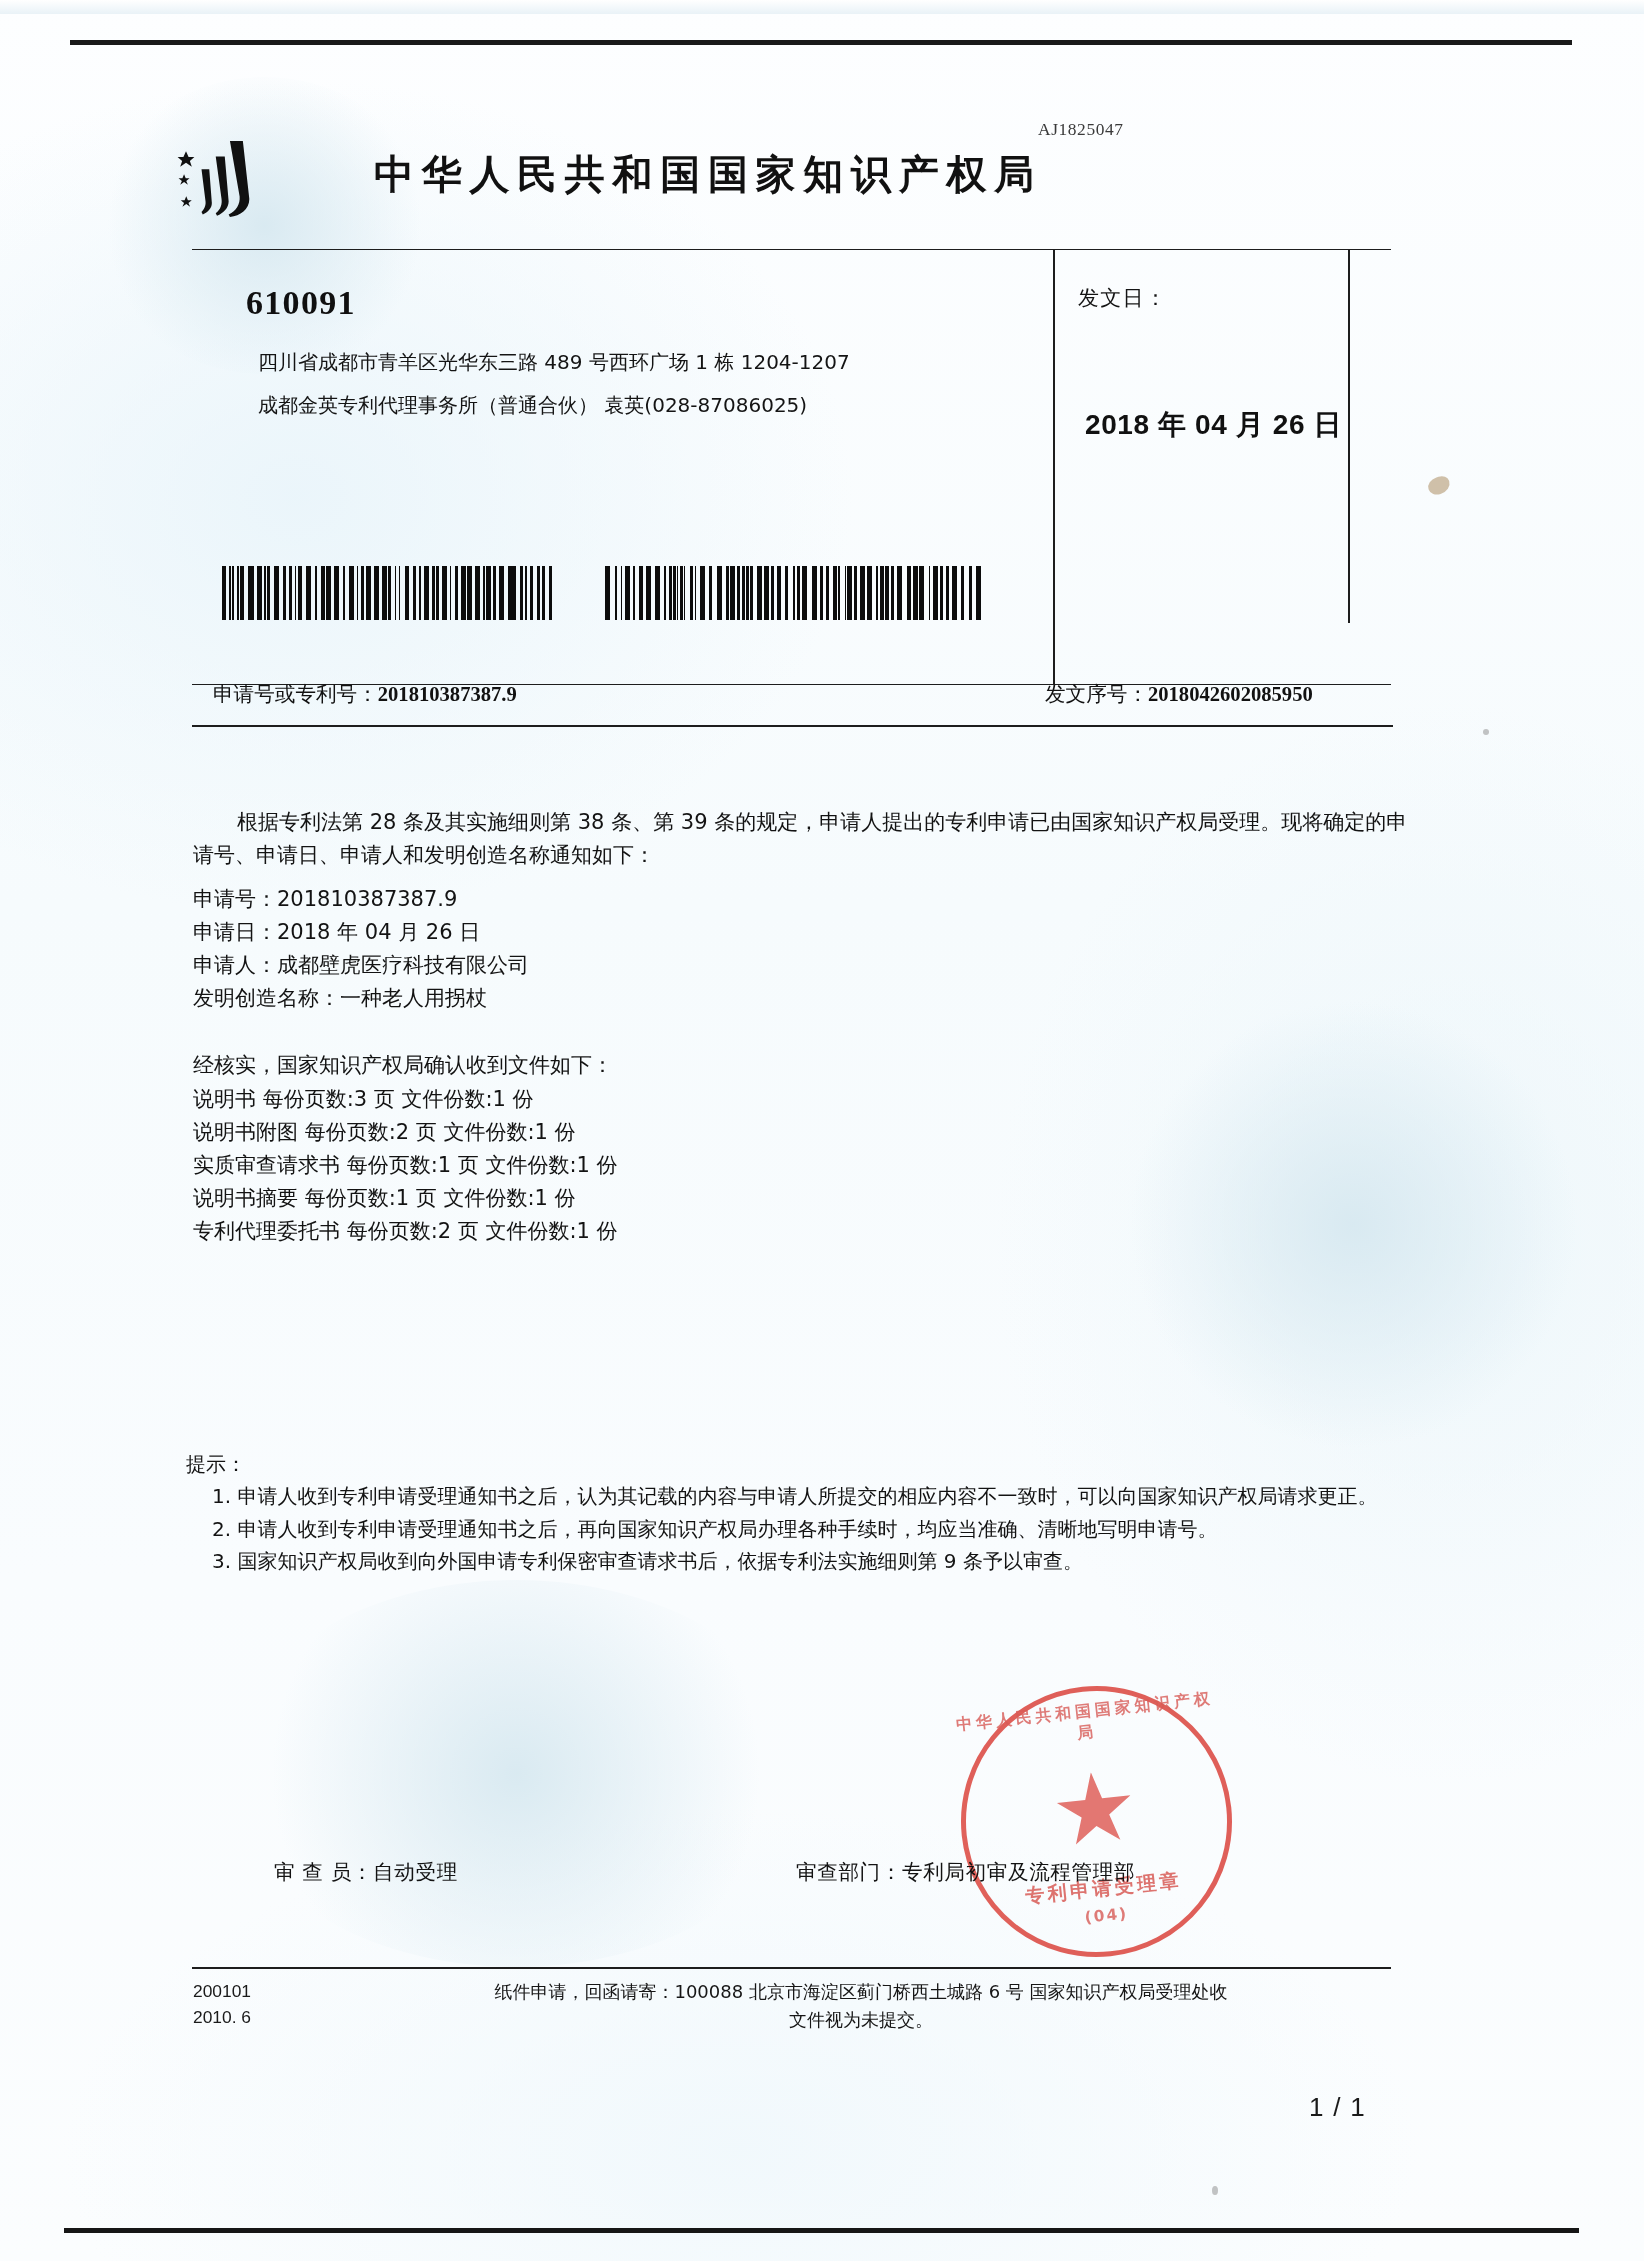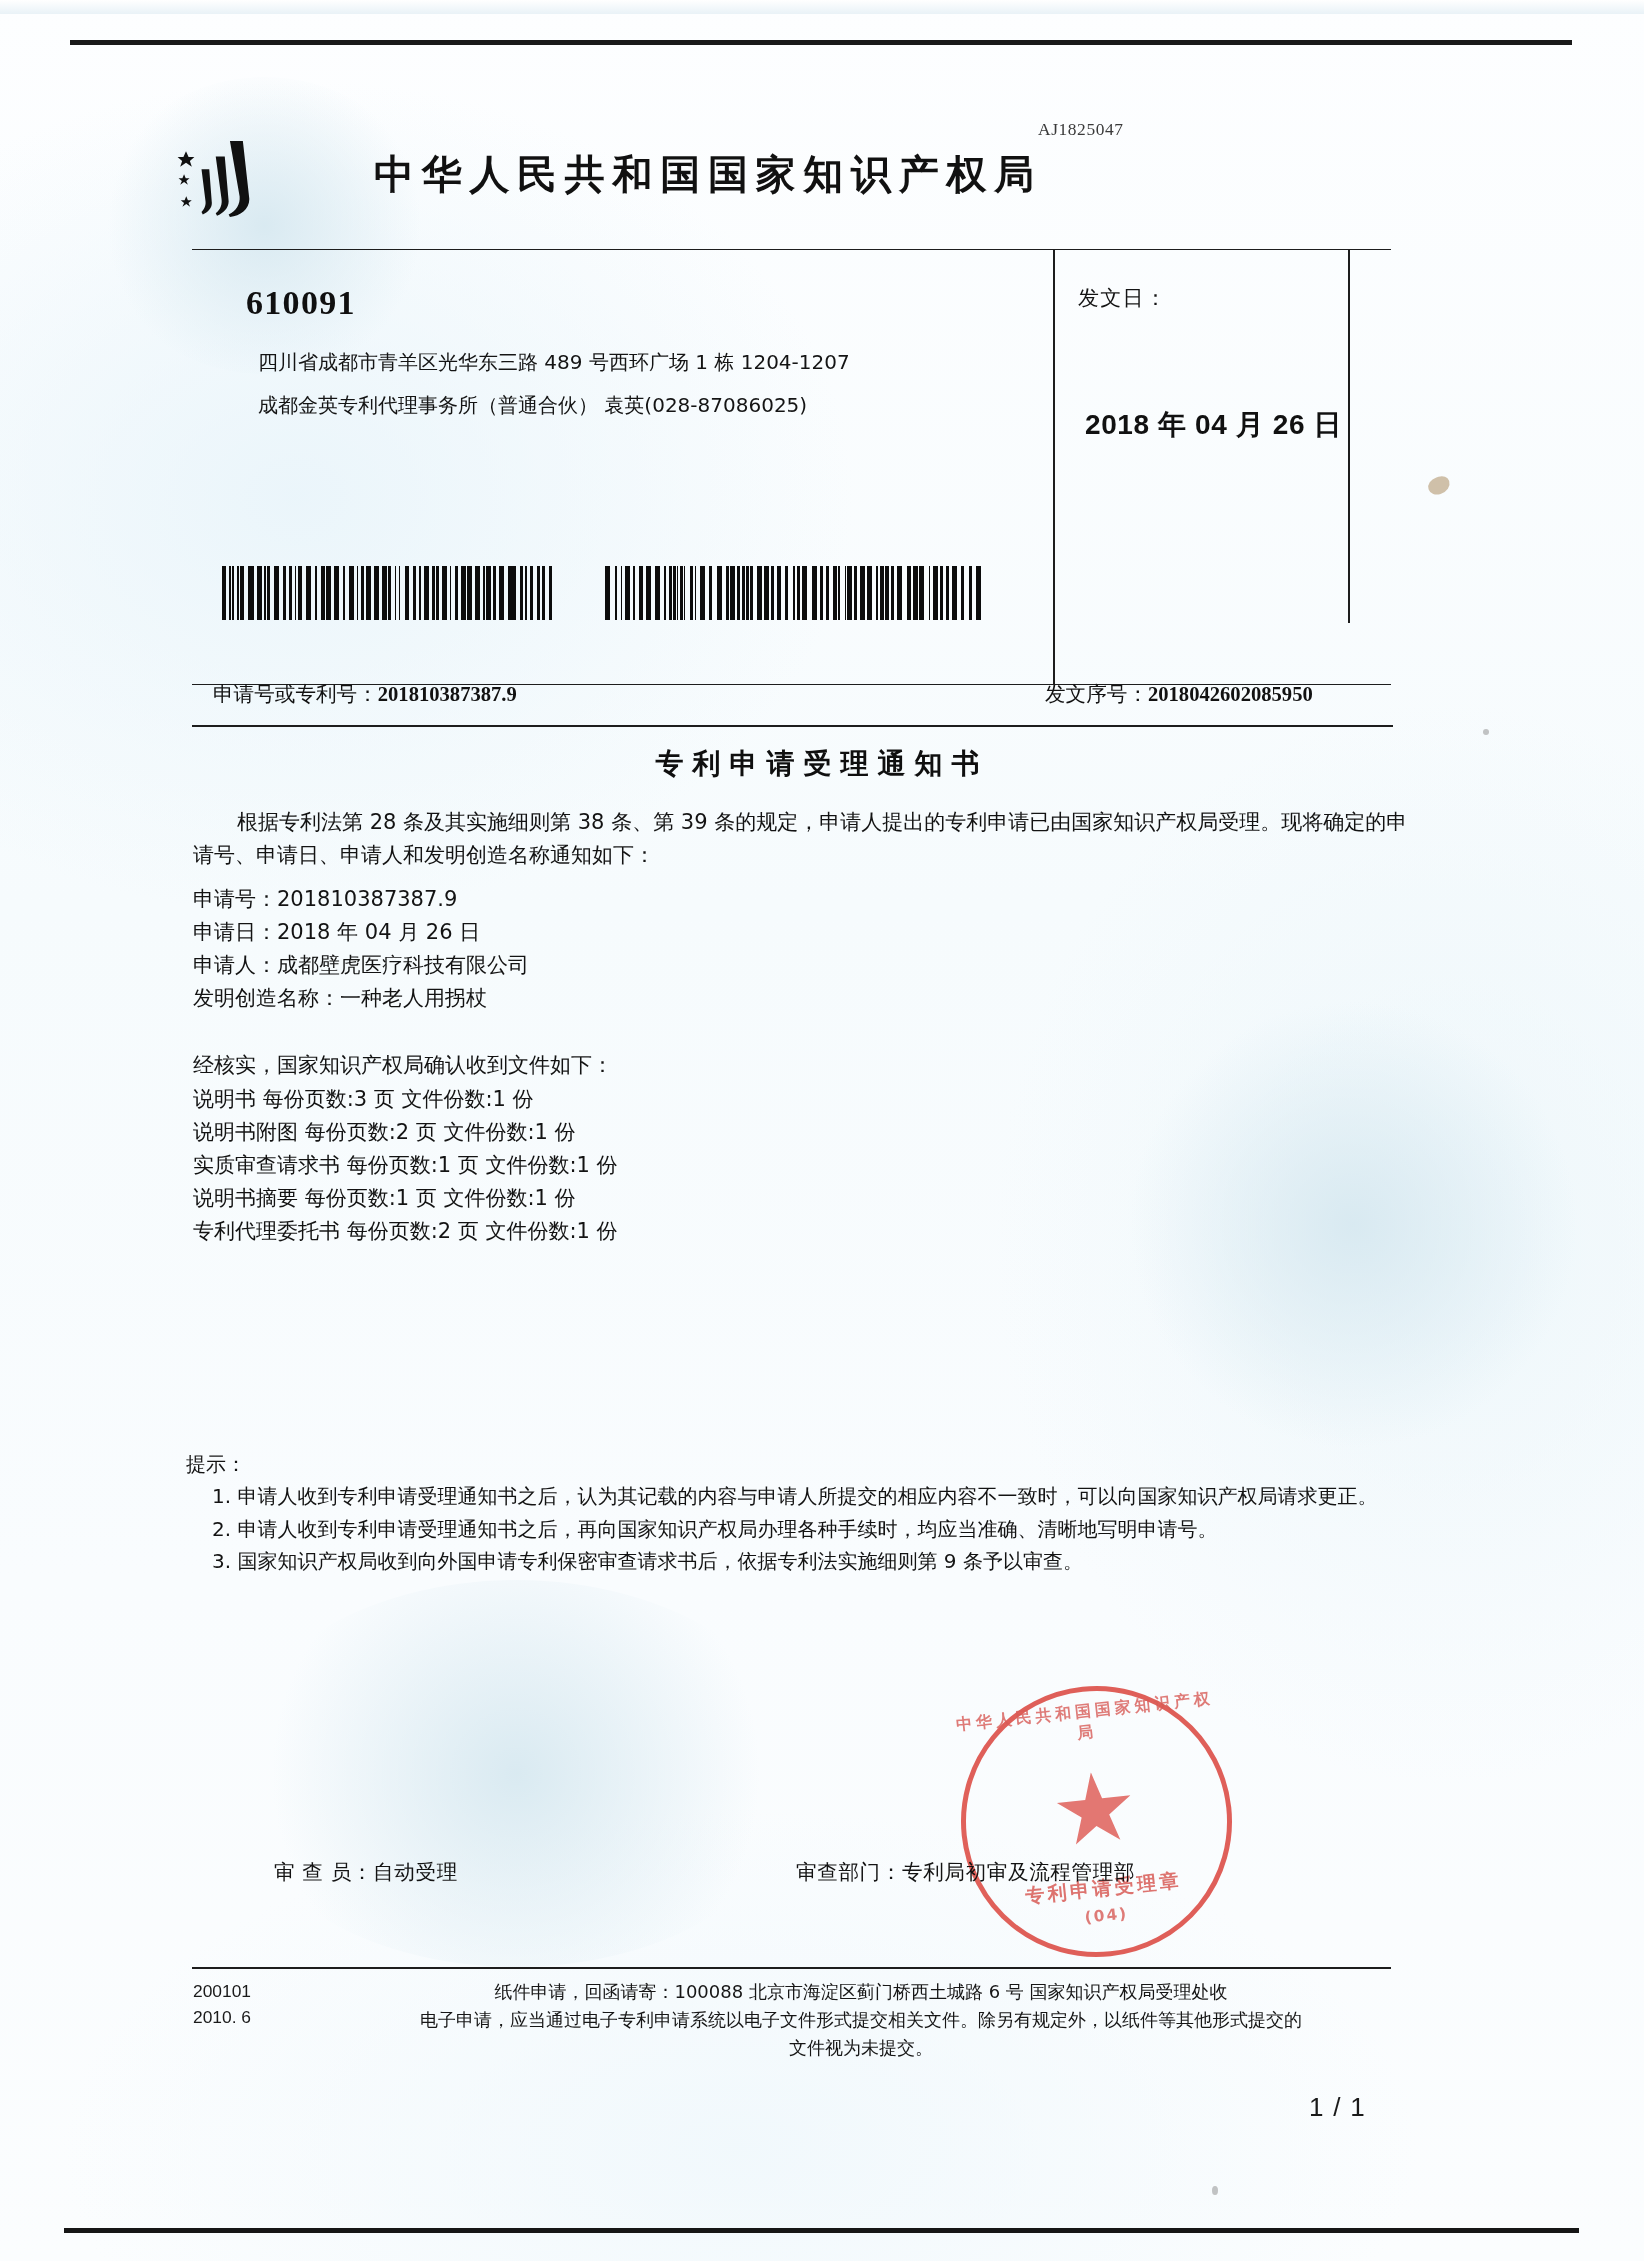--- a/index.html
+++ b/index.html
@@ -501,21 +501,20 @@
   <div class="appno-row">
     <div class="appno">
       <span>申请号或专利号：</span><b>201810387387.9</b>
     </div>
     <div class="serialno">
       <span>发文序号：</span><b>2018042602085950</b>
     </div>
   </div>
   <div class="rule-under-row"></div>
 
-  <div class="doc-title">专利申请受理通知书</div>
 
   <div class="body-text">
     <p class="indent">根据专利法第 28 条及其实施细则第 38 条、第 39 条的规定，申请人提出的专利申请已由国家知识产权局受理。现将确定的申请号、申请日、申请人和发明创造名称通知如下：</p>
     <div class="gap-s"></div>
     <p class="ml">申请号：201810387387.9</p>
     <p class="ml">申请日：2018 年 04 月 26 日</p>
     <p class="ml">申请人：成都壁虎医疗科技有限公司</p>
     <p class="ml">发明创造名称：一种老人用拐杖</p>
     <div class="gap-m"></div>
     <p class="ml">经核实，国家知识产权局确认收到文件如下：</p>
@@ -547,20 +546,19 @@
     <span>审查部门：</span><span>专利局初审及流程管理部</span>
   </div>
 
   <div class="footer-rule"></div>
   <div class="footer-codes">
     <div>200101</div>
     <div>2010. 6</div>
   </div>
   <div class="footer-text">
     <p>纸件申请，回函请寄：100088 北京市海淀区蓟门桥西土城路 6 号  国家知识产权局受理处收</p>
-    <p>电子申请，应当通过电子专利申请系统以电子文件形式提交相关文件。除另有规定外，以纸件等其他形式提交的</p>
     <p>文件视为未提交。</p>
   </div>
   <div class="page-number">1 / 1</div>
 
   <div class="bottom-rule"></div>
 </div>
 
 
 </body></html>

